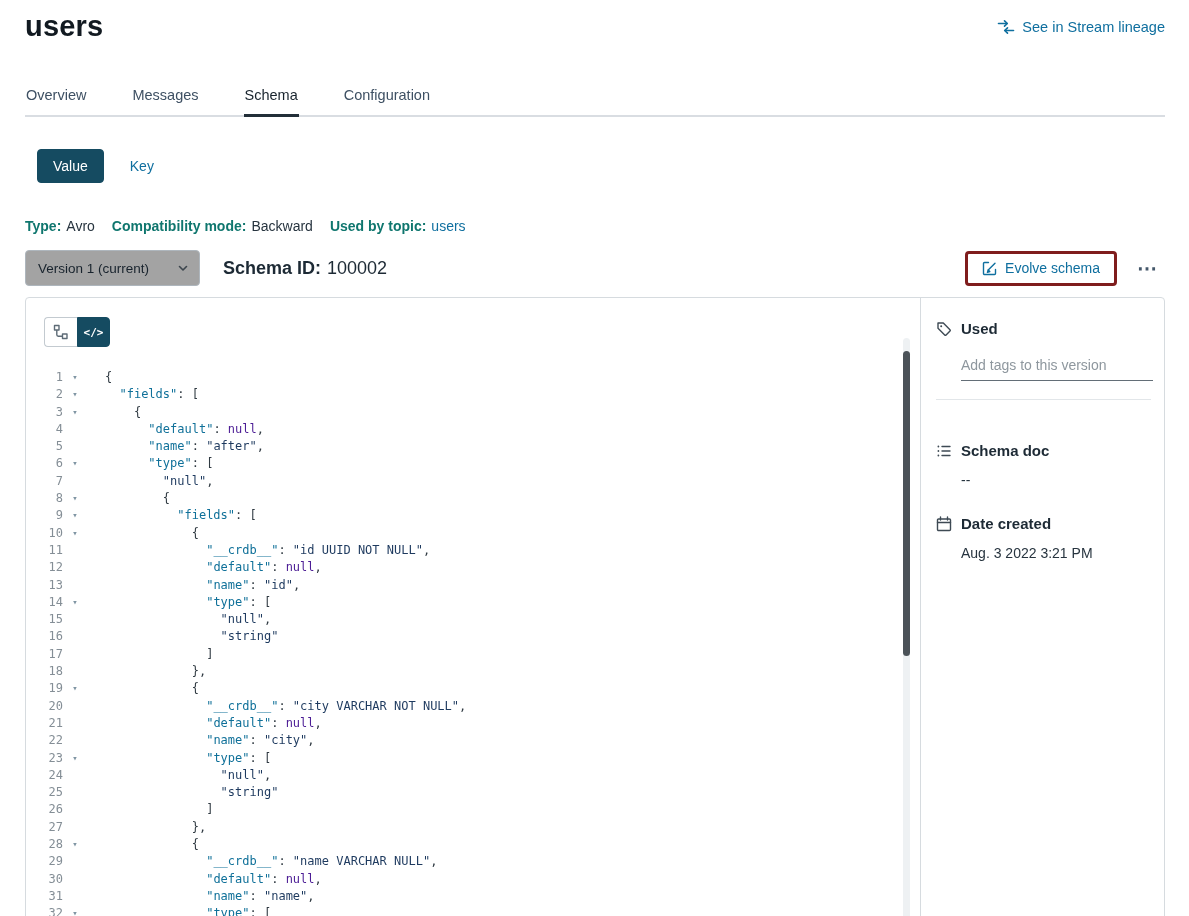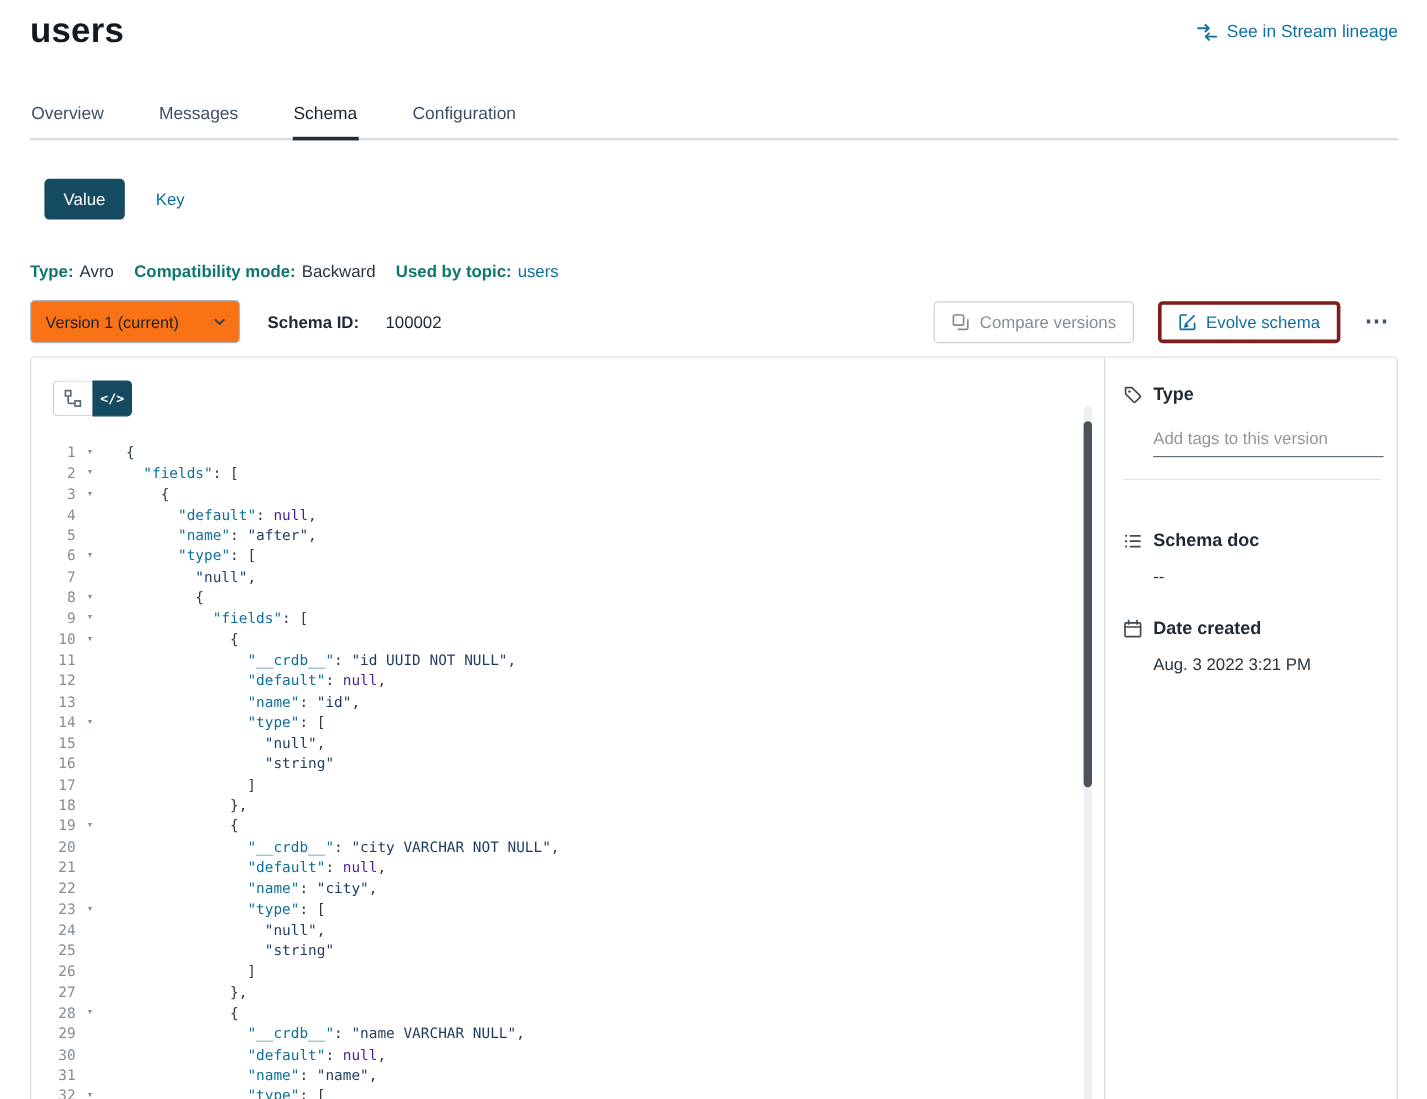--- a/index.html
+++ b/index.html
@@ -27,22 +27,22 @@
   .key-btn { margin-left:26px; color:#0f6f9f; font-size:14px; background:none; border:none; cursor:pointer; font-family:inherit; }
 
   
   .meta-row { margin-top:35px; font-size:14px; display:flex; gap:17px; color:#27343f; align-items:center; }
   .meta-group { display:flex; gap:5px; }
   .meta-row b { color:#0f766e; font-weight:700; }
   .meta-link { color:#0f6f9f; cursor:pointer; }
 
   
   .controls-row { margin-top:16px; display:flex; align-items:center; }
-  .select { width:175px; height:36px; border:1px solid #aeb6bd; border-radius:4px; display:flex; align-items:center; justify-content:space-between; padding:0 10px 0 12px; font-size:13.5px; color:#18232d; cursor:pointer; background:#f97316; }
-  .schema-id { margin-left:23px; font-size:14px; display:flex; gap:22px;text-align:center; }
+  .select { width:175px; height:36px; border:1px solid #aeb6bd; border-radius:4px; display:flex; align-items:center; justify-content:space-between; padding:0 10px 0 12px; font-size:13.5px; color:#18232d; cursor:pointer; background:#a3a3a3; }
+  .schema-id { margin-left:23px; font-size:18px; display:flex; gap:6px;text-align:center; }
   .spacer { flex:1; }
   .btn { display:flex; align-items:center; gap:8px; height:35px; padding:0 14px; background:#fff; border-radius:4px; font-size:14px; cursor:pointer; font-family:inherit; }
   .btn.disabled { border:1px solid #ccd2d7; color:#848d94; cursor:default; }
   .btn.outline { border:3px solid #7f1d1d; color:#0f6f9f; margin-left:20px; }
   .more-btn { margin-left:12px; border:none; background:none; color:#44576a; font-size:20px; font-weight:700; cursor:pointer; padding:2px 8px; line-height:1; }
 
   
   .content { margin-top:11px; border:1px solid #d6dbdf; border-radius:4px; display:flex; height:700px; overflow:hidden; }
   .code-panel { width:895px; flex:0 0 895px; border-right:1px solid #d6dbdf; position:relative; }
   .toolbar { padding:19px 0 0 18px; display:flex; }
@@ -127,29 +127,20 @@
         <svg width="12" height="12" viewBox="0 0 12 12" fill="none" stroke="#3c454d" stroke-width="1.6" stroke-linecap="round" stroke-linejoin="round">
             <path d="M2.5 4.5 6 8l3.5-3.5"></path>
           </svg>
       </span>
     </div>
     <div class="schema-id">
       <b>Schema ID:</b>
       <span>100002</span>
     </div>
     <div class="spacer"></div>
-    <button class="btn disabled">
-      <span style="display:flex;">
-        <svg width="15" height="15" viewBox="0 0 15 15" fill="none" stroke="#848d94" stroke-width="1.4" stroke-linejoin="round">
-          <rect x="1.5" y="1.5" width="8.5" height="8.5" rx="1"></rect>
-          <path d="M13.5 5v7.5a1 1 0 0 1-1 1H5"></path>
-        </svg>
-      </span>
-      <span>Compare versions</span>
-    </button>
     <button class="btn outline">
       <span style="display:flex;">
         <svg width="15" height="15" viewBox="0 0 15 15" fill="none" stroke="#0f6f9f" stroke-width="1.4" stroke-linecap="round" stroke-linejoin="round">
           <path d="M13.5 8.5v4a1 1 0 0 1-1 1h-10a1 1 0 0 1-1-1v-10a1 1 0 0 1 1-1h4"></path>
           <path d="M6.2 9 13 2.2"></path>
             <path d="M6.2 9l-.8 2.4L7.8 10.6z"></path>
         </svg>
       </span>
       <span>Evolve schema</span>
     </button>
@@ -179,21 +170,21 @@
     </div>
 
     <div class="sidebar">
       <div class="sb-header">
         <span style="display:flex;">
           <svg width="16" height="16" viewBox="0 0 16 16" fill="none" stroke="#3e4a54" stroke-width="1.4" stroke-linejoin="round">
             <path d="M2 2h5.3L14 8.7a1 1 0 0 1 0 1.4L10.1 14a1 1 0 0 1-1.4 0L2 7.3V2z"></path>
             <circle cx="5.2" cy="5.2" r="1" fill="#3e4a54" stroke="none"></circle>
           </svg>
         </span>
-        <span>Type</span>
+        <span>Used</span>
       </div>
       <input class="tags-input" type="text" placeholder="Add tags to this version" style="">
       <div class="divider"></div>
 
       <div class="sb-header sb-section-2">
         <span style="display:flex;">
           <svg width="16" height="16" viewBox="0 0 16 16" fill="none" stroke="#3e4a54" stroke-width="1.4" stroke-linecap="round">
             <circle cx="2.4" cy="3.5" r="0.9" fill="#3e4a54" stroke="none"></circle>
             <circle cx="2.4" cy="8" r="0.9" fill="#3e4a54" stroke="none"></circle>
             <circle cx="2.4" cy="12.5" r="0.9" fill="#3e4a54" stroke="none"></circle>

